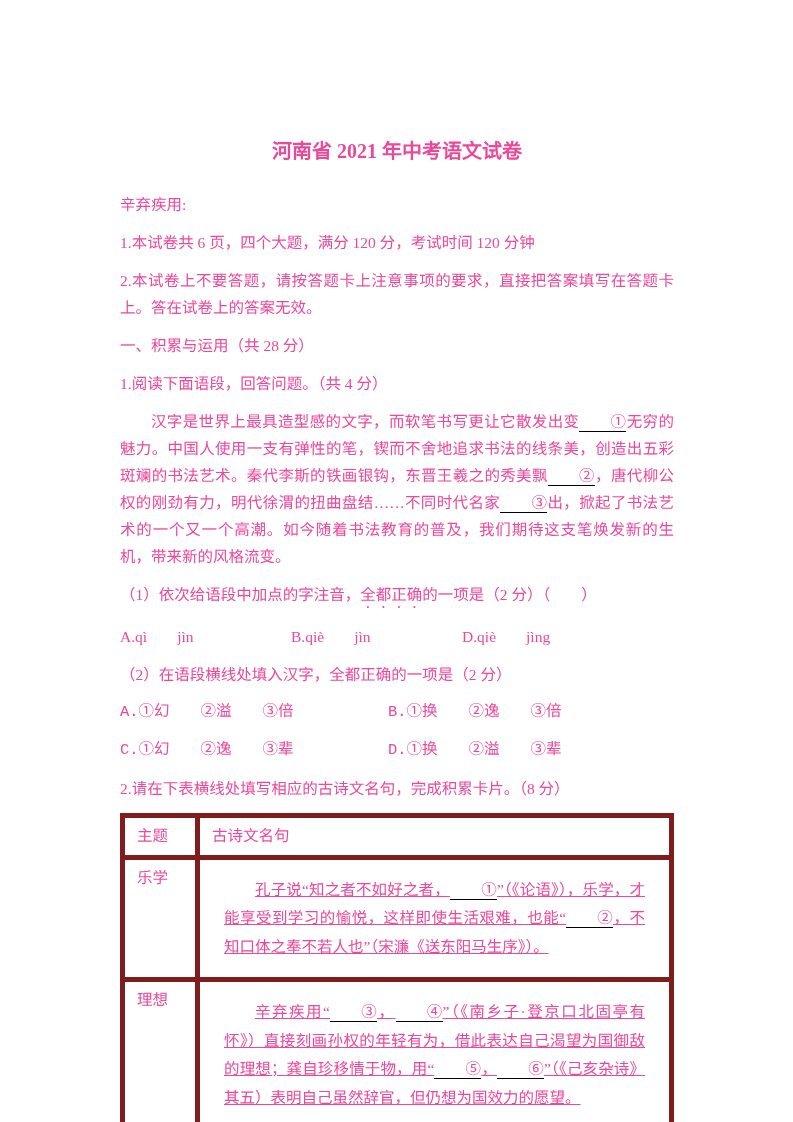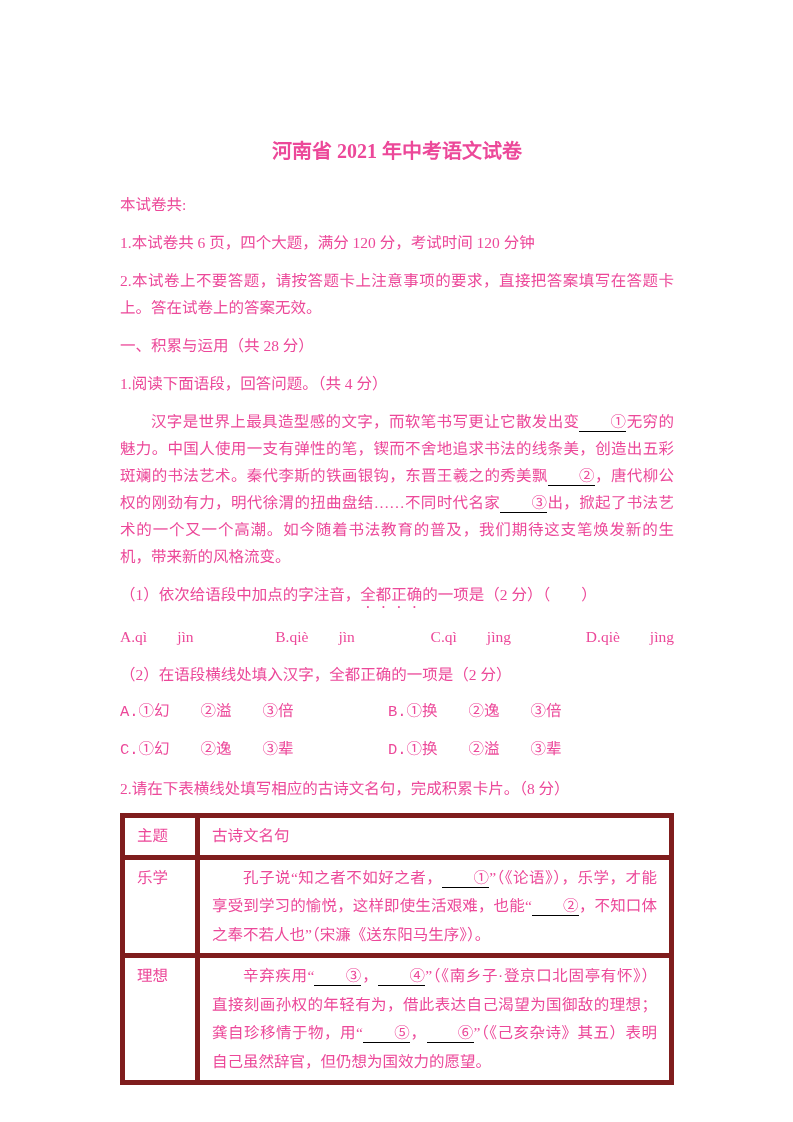--- a/index.html
+++ b/index.html
@@ -55,45 +55,44 @@
   .acc col.theme-col { width: 75px; }
   .acc th, .acc td {
     border: 5px solid #7f1d1d;
     padding: 4px 12px;
     font-weight: normal;
     text-align: left;
     vertical-align: top;
     line-height: 28.5px;
     font-size: 15.5px;
   }
-  .cell-text { margin: 0; text-indent: 2em; text-align: justify; }
+  .cell-text { margin: 12px; text-indent: 2em; text-align: justify; text-decoration: underline; }
 </style>
 </head>
 <body>
 
 <div class="page">
 
   <div class="title">河南省 2021 年中考语文试卷</div>
 
-  <p class="para">本试卷共:</p>
+  <p class="para">辛弃疾用:</p>
   <p class="para">1.本试卷共 6 页，四个大题，满分 120 分，考试时间 120 分钟</p>
   <p class="para">2.本试卷上不要答题，请按答题卡上注意事项的要求，直接把答案填写在答题卡上。答在试卷上的答案无效。</p>
 
   <p class="para">一、积累与运用（共 28 分）</p>
 
   <p class="para">1.阅读下面语段，回答问题。（共 4 分）</p>
 
   <p class="para indent"><span>汉字是世界上最具造型感的文字，而软笔书写更让它散发出变</span><span class="blank">①</span><span>无穷的魅力。中国人使用一支有弹性的笔，锲而不舍地追求书法的线条美，创造出五彩斑斓的书法艺术。秦代李斯的铁画银钩，东晋王羲之的秀美飘</span><span class="blank">②</span><span>，唐代柳公权的刚劲有力，明代徐渭的扭曲盘结……不同时代名家</span><span class="blank">③</span><span>出，掀起了书法艺术的一个又一个高潮。如今随着书法教育的普及，我们期待这支笔焕发新的生机，带来新的风格流变。</span></p>
 
   <p class="para"><span>（1）依次给语段中加点的字注音，</span><span class="dotted">全都正确</span><span>的一项是（2 分）（　　）</span></p>
 
   <div class="pinyin-row">
     <span class="pinyin-opt"><span>A.qì</span><span class="syl2">jìn</span></span>
     <span class="pinyin-opt"><span>B.qiè</span><span class="syl2">jìn</span></span>
-    <span class="pinyin-opt"><span>C.qì</span><span class="syl2">jìng</span></span>
     <span class="pinyin-opt"><span>D.qiè</span><span class="syl2">jìng</span></span>
   </div>
 
   <p class="para">（2）在语段横线处填入汉字，全都正确的一项是（2 分）</p>
 
   <div class="hanzi-options">
     <span>A.①幻　　②溢　　③倍</span>
     <span>B.①换　　②逸　　③倍</span>
     <span>C.①幻　　②逸　　③辈</span>
     <span>D.①换　　②溢　　③辈</span>

